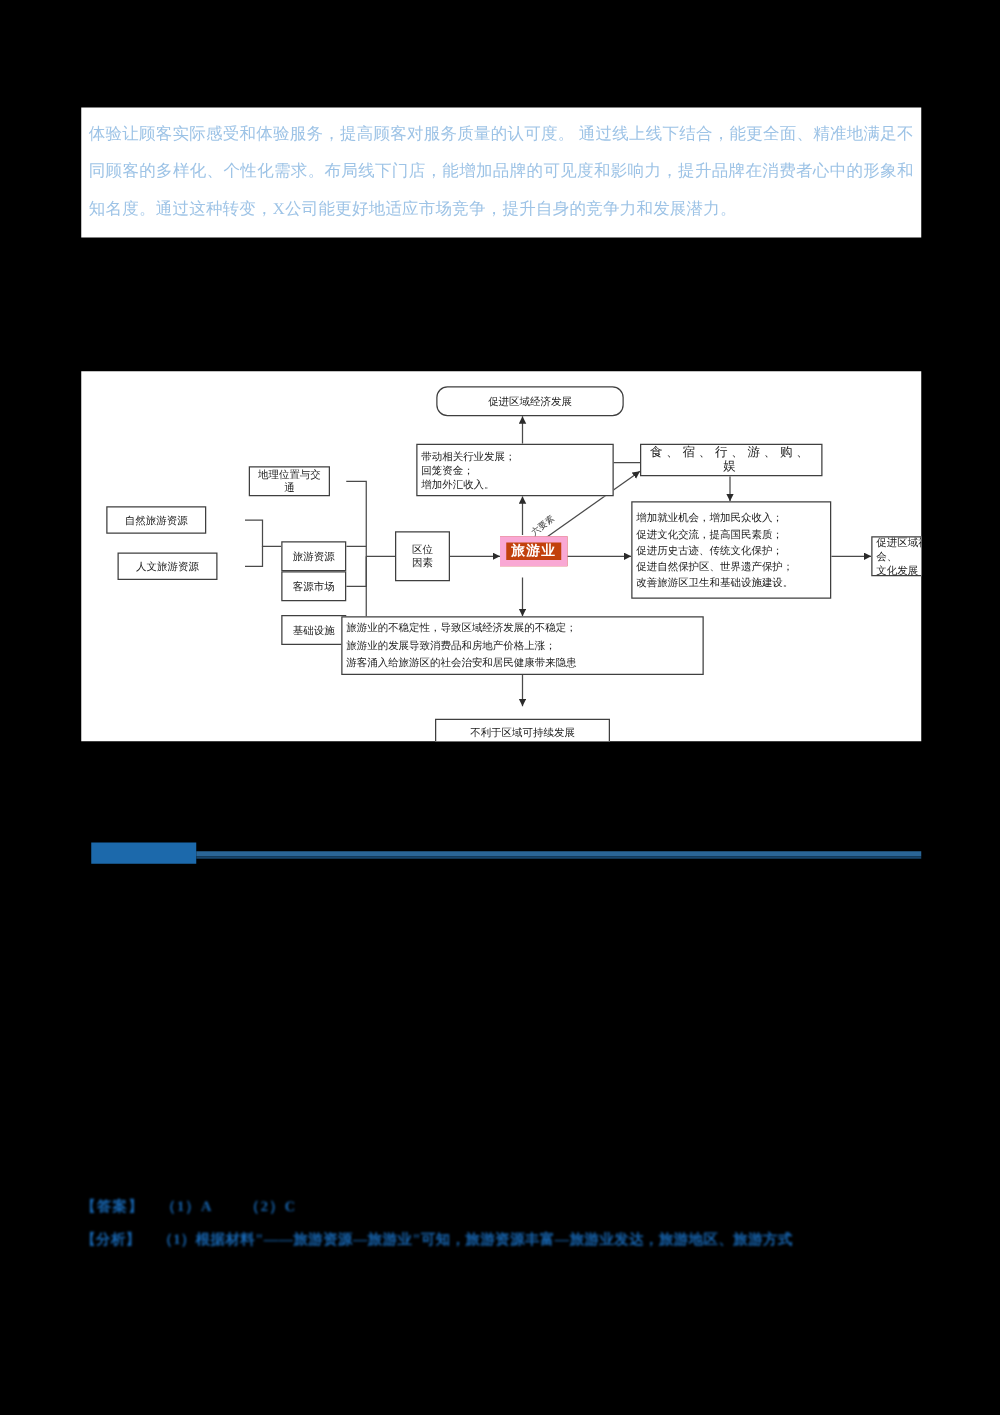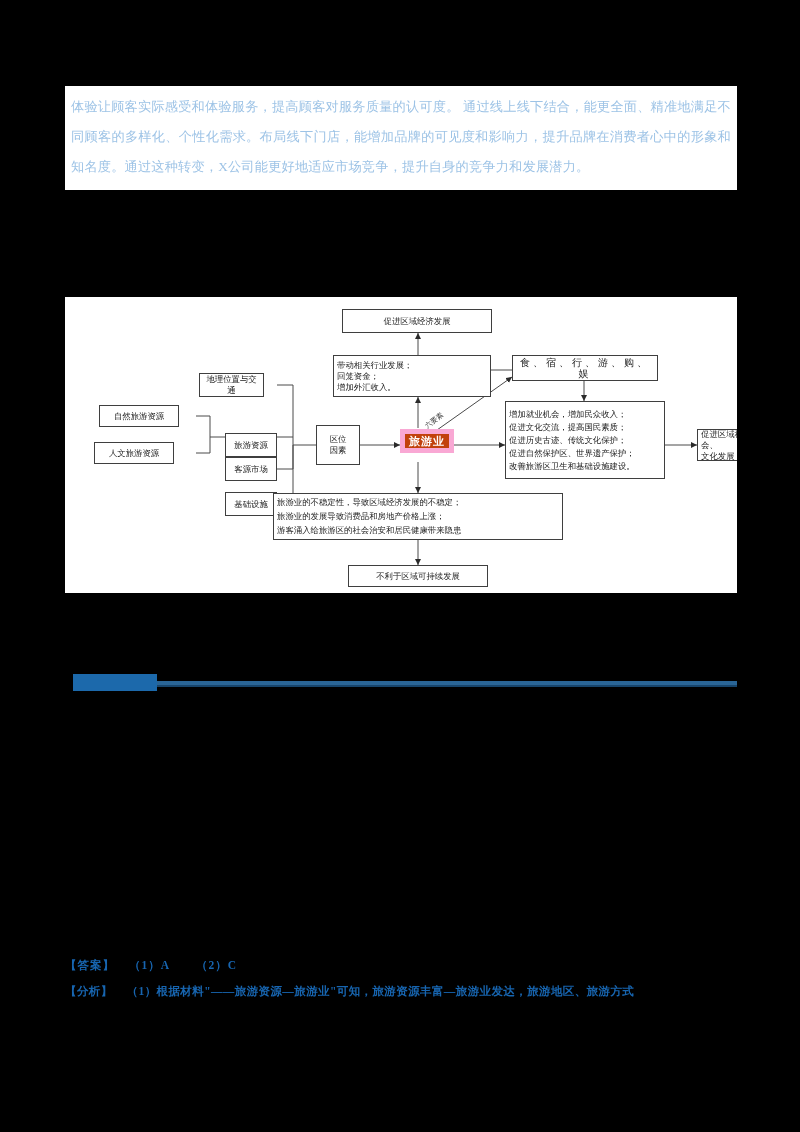--- a/index.html
+++ b/index.html
@@ -140,31 +140,31 @@
           <path d="M375,148 L440,148" marker-end="url(#ah)"></path>
 
           <path d="M600,148 L632,148" marker-end="url(#ah)"></path>
 
           <path d="M353,165 L353,196" marker-end="url(#ah)"></path>
 
           <path d="M353,243 L353,268" marker-end="url(#ah)"></path>
         </g>
       </svg>
 
-      <div class="node" style="left:277px;top:12px;width:150px;height:24px;">促进区域经济发展</div>
+      <div class="node" style="left:284px;top:12px;width:150px;height:24px;border-radius:9px;">促进区域经济发展</div>
 
       <div class="node six" style="left:447px;top:58px;width:146px;height:26px;">食、宿、行、游、购、娱</div>
 
       <div class="node left-al" style="left:268px;top:58px;width:158px;height:42px;">带动相关行业发展；
 回笼资金；
 增加外汇收入。</div>
 
       <div class="node" style="left:134px;top:76px;width:65px;height:24px;">地理位置与交通</div>
 
-      <div class="node" style="left:34px;top:108px;width:80px;height:22px;">自然旅游资源</div>
+      <div class="node" style="left:20px;top:108px;width:80px;height:22px;">自然旅游资源</div>
 
       <div class="node" style="left:29px;top:145px;width:80px;height:22px;">人文旅游资源</div>
 
       <div class="node" style="left:160px;top:136px;width:52px;height:24px;">旅游资源</div>
 
       <div class="node" style="left:160px;top:160px;width:52px;height:24px;">客源市场</div>
 
       <div class="node" style="left:160px;top:195px;width:52px;height:24px;">基础设施</div>
 
       <div class="node" style="left:251px;top:128px;width:44px;height:40px;">区位
@@ -180,21 +180,21 @@
 促进自然保护区、世界遗产保护；
 改善旅游区卫生和基础设施建设。</div>
 
       <div class="node left-al" style="left:632px;top:132px;width:62px;height:32px;">促进区域社会、
 文化发展</div>
 
       <div class="node left-al" style="left:208px;top:196px;width:290px;height:47px;line-height:14px;">旅游业的不稳定性，导致区域经济发展的不稳定；
 旅游业的发展导致消费品和房地产价格上涨；
 游客涌入给旅游区的社会治安和居民健康带来隐患</div>
 
-      <div class="node" style="left:283px;top:268px;width:140px;height:22px;">不利于区域可持续发展</div>
+      <div class="node" style="left:283px;top:278px;width:140px;height:22px;">不利于区域可持续发展</div>
 
     </div>
   </div>
 
   <div class="head-band">
     <div class="head-blur"></div>
     <div class="head-rule"></div>
     <div class="head-rule2"></div>
   </div>
 

